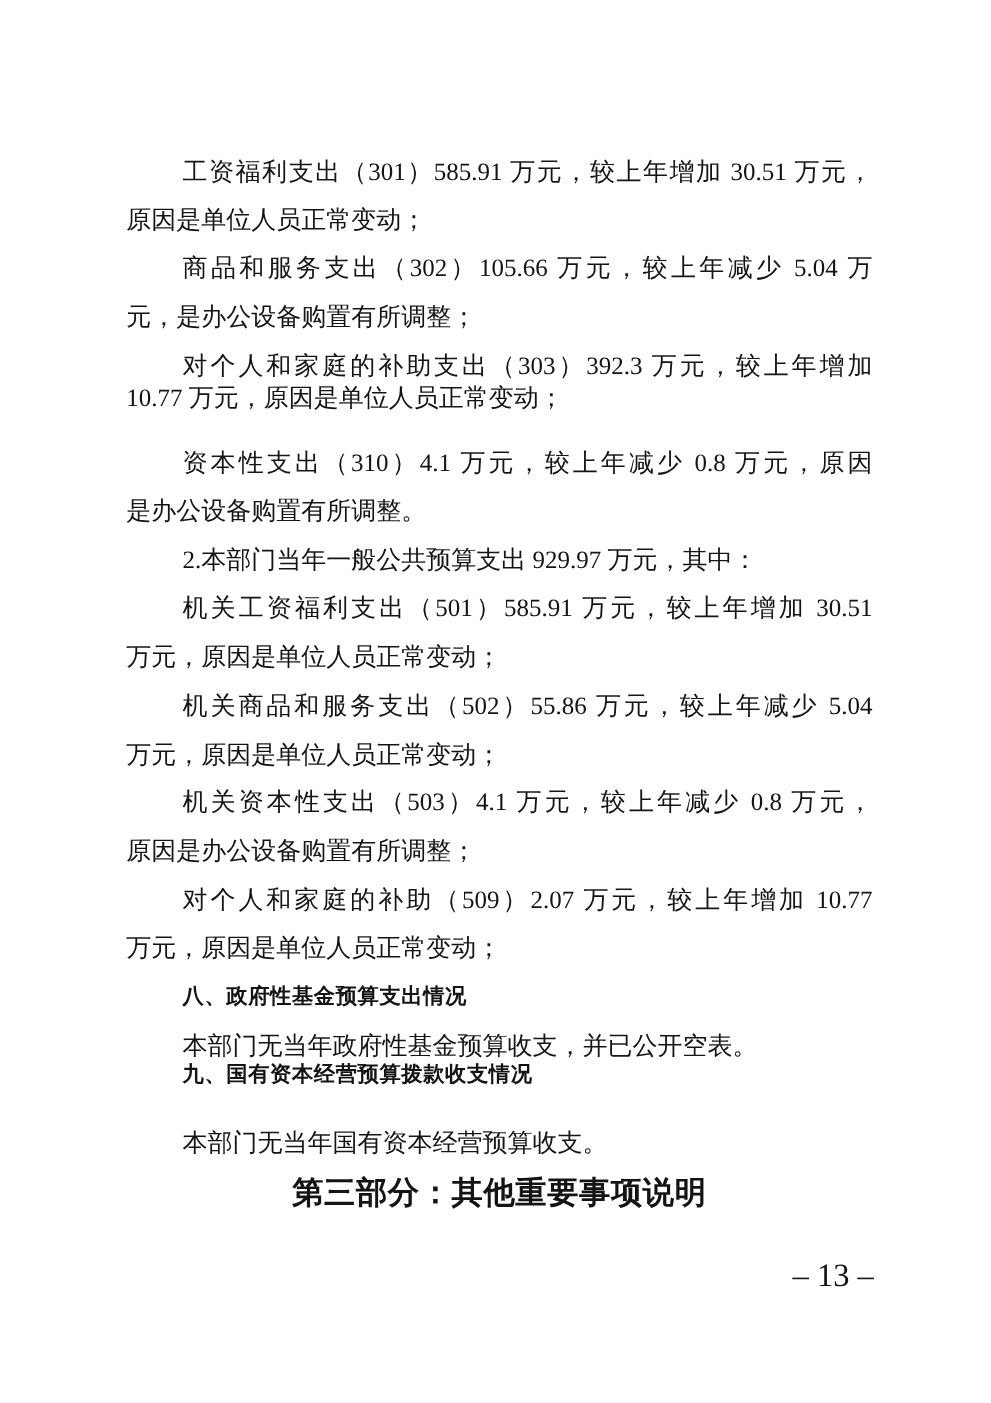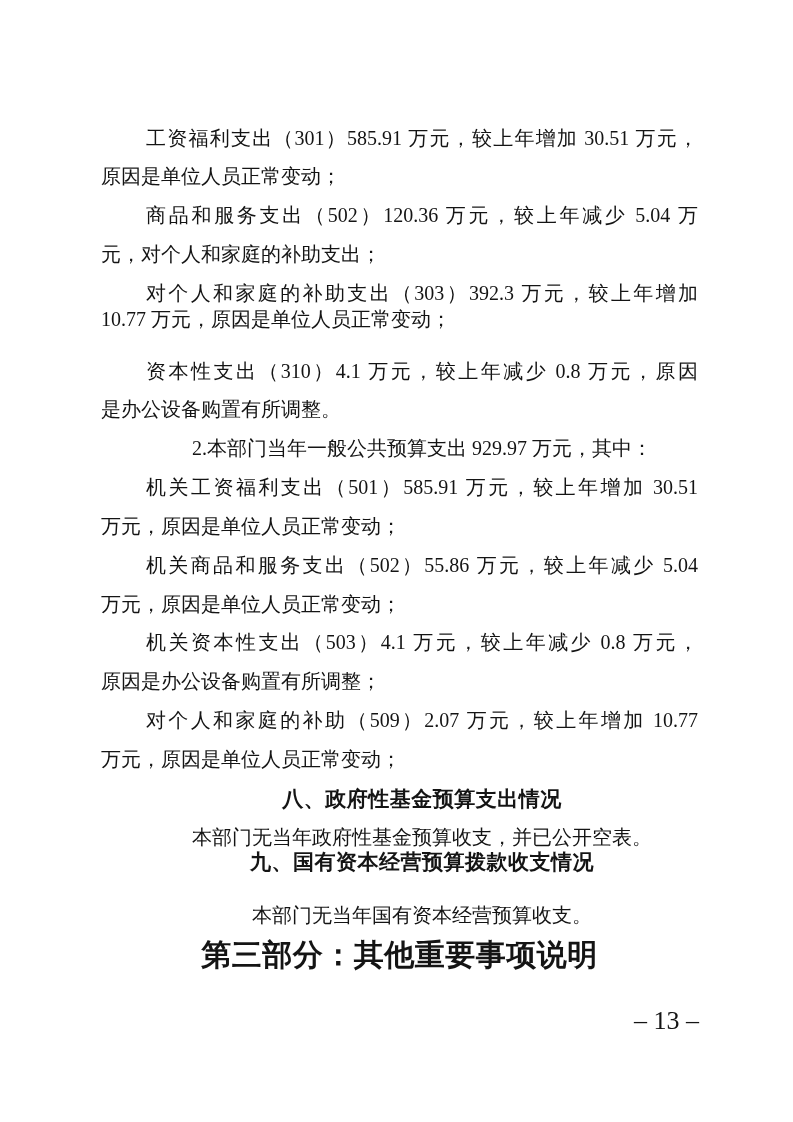--- a/index.html
+++ b/index.html
@@ -20,40 +20,39 @@
     position: absolute;
     left: 101px;
     width: 597px;
     height: 39px;
     font-size: 20px;
     line-height: 39px;
     white-space: normal;
   }
   .indent {
     text-indent: 45px;
-    text-align: center;
   }
   .fill {
     text-align: justify;
     text-align-last: justify;
   }
   .heading {
-    font-family: Liberation Sans, sans-serif;
+    font-family: Liberation Mono, monospace;
     font-weight: 700;
-    font-size: 21px;
+    font-size: 17px;
     letter-spacing: 0.5px;
   }
   .part-title {
     position: absolute;
     left: 101px;
     top: 935px;
     width: 597px;
     text-align: center;
     font-weight: 700;
-    font-size: 30px;
+    font-size: 25px;
     line-height: 39px;
     letter-spacing: 0.5px;
   }
   .page-number {
     position: absolute;
     left: 634px;
     top: 1005px;
     font-size: 26px;
     line-height: 32px;
     white-space: nowrap;
@@ -61,22 +60,22 @@
   }
 </style>
 </head>
 <body>
 
 <div class="page">
 
   <main>
     <div class="line indent fill" style="top:119px">工资福利支出（301）585.91 万元，较上年增加 30.51 万元，</div>
     <div class="line" style="top:157px">原因是单位人员正常变动；</div>
-    <div class="line indent fill" style="top:196px">商品和服务支出（502）120.36 万元，较上年减少 5.04 万</div>
-    <div class="line" style="top:235px">元，对个人和家庭的补助支出；</div>
+    <div class="line indent fill" style="top:196px">商品和服务支出（302）105.66 万元，较上年减少 5.04 万</div>
+    <div class="line" style="top:235px">元，是办公设备购置有所调整；</div>
     <div class="line indent fill" style="top:274px">对个人和家庭的补助支出（303）392.3 万元，较上年增加</div>
     <div class="line" style="top:300px">10.77 万元，原因是单位人员正常变动；</div>
     <div class="line indent fill" style="top:352px">资本性支出（310）4.1 万元，较上年减少 0.8 万元，原因</div>
     <div class="line" style="top:390px">是办公设备购置有所调整。</div>
     <div class="line indent" style="top:429px">2.本部门当年一般公共预算支出 929.97 万元，其中：</div>
     <div class="line indent fill" style="top:468px">机关工资福利支出（501）585.91 万元，较上年增加 30.51</div>
     <div class="line" style="top:507px">万元，原因是单位人员正常变动；</div>
     <div class="line indent fill" style="top:546px">机关商品和服务支出（502）55.86 万元，较上年减少 5.04</div>
     <div class="line" style="top:585px">万元，原因是单位人员正常变动；</div>
     <div class="line indent fill" style="top:623px">机关资本性支出（503）4.1 万元，较上年减少 0.8 万元，</div>

